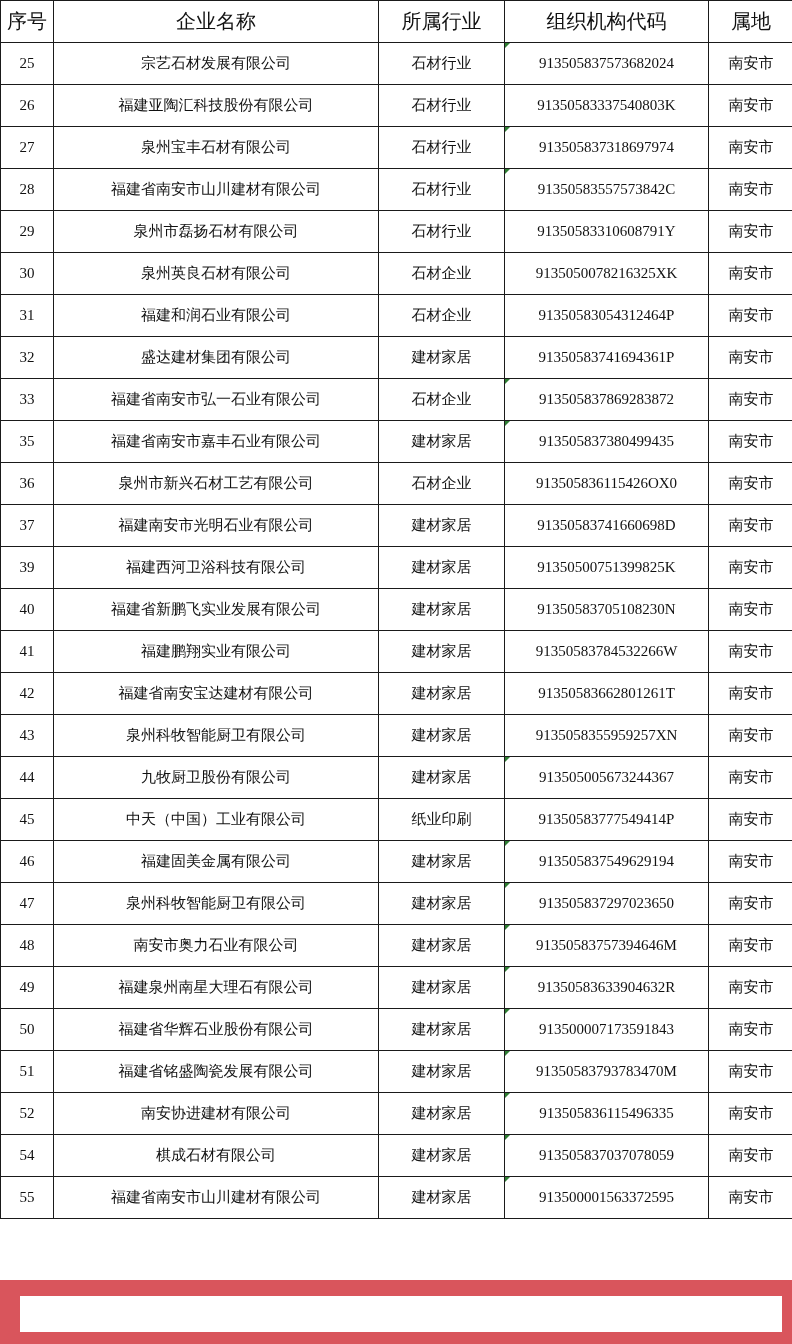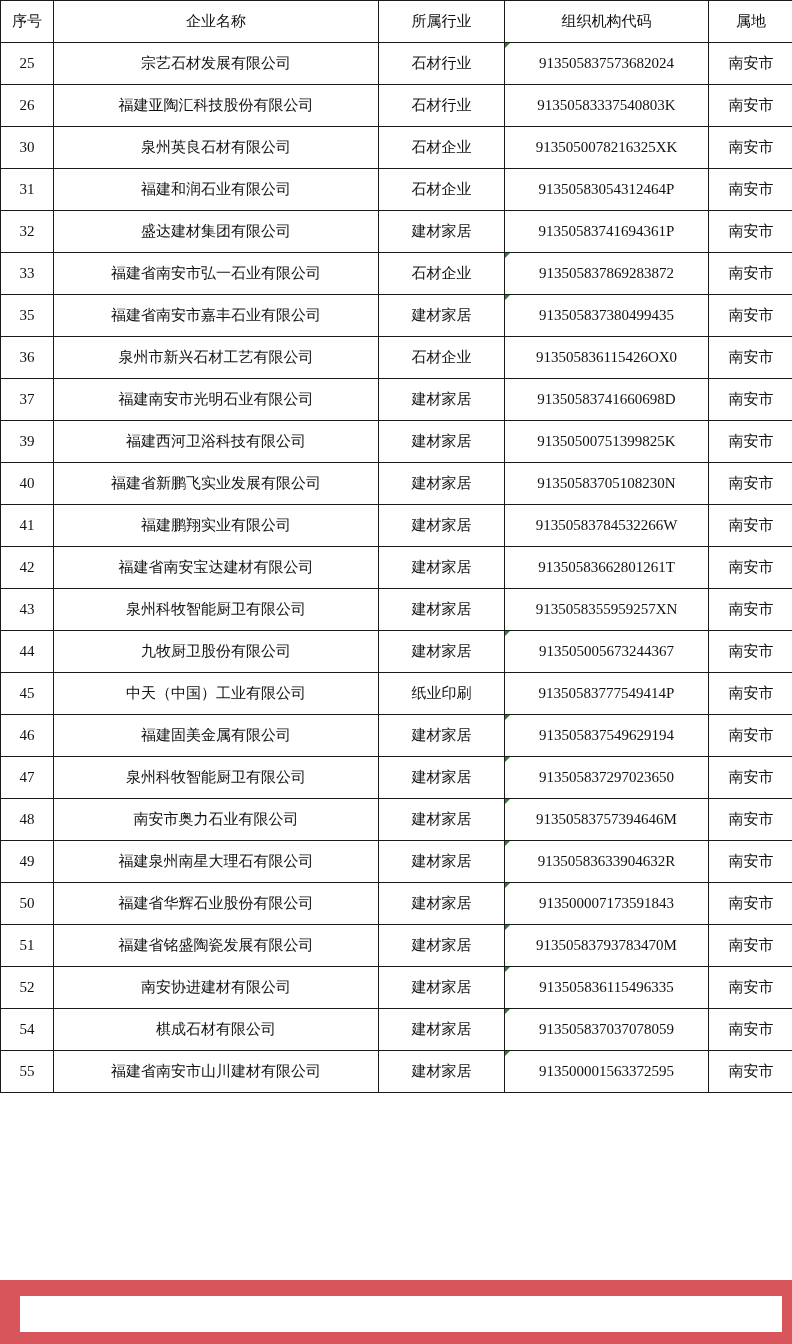--- a/index.html
+++ b/index.html
@@ -1,21 +1,21 @@
 <!DOCTYPE html>
 <html><head>
 <meta charset="utf-8">
 <style>
   html, body { margin: 0; padding: 0; background: #ffffff; }
   body { width: 792px; height: 1344px; overflow: hidden; position: relative;
          font-family: "DejaVu Sans", "Liberation Sans", sans-serif; color: #111; }
   table { border-collapse: collapse; table-layout: fixed; position: absolute; left: 0; top: 0; width: 793px; }
   td, th { border: 1.5px solid #1a1a1a; height: 41px; padding: 0; text-align: center; vertical-align: middle;
            font-size: 15px; font-weight: normal; white-space: nowrap; overflow: hidden; position: relative; }
-  th { font-size: 15px; }
+  th { font-size: 20px; }
   col.c-no { width: 53px; }
   col.c-name { width: 325px; }
   col.c-ind { width: 126px; }
   col.c-code { width: 204px; }
   col.c-loc { width: 85px; }
   td.num, td.code { font-family: "Liberation Serif", "DejaVu Serif", serif; font-size: 15px; }
   td.code::before { content: ""; position: absolute; left: 0; top: 0; width: 0; height: 0;
                     border-top: 5px solid #2e7d32; border-right: 5px solid transparent; }
   td.code.nomark::before { display: none; }
   .highlight { position: absolute; left: 0; top: 1280px; width: 792px; height: 64px; pointer-events: none; }
@@ -53,20 +53,41 @@
         <td class="loc">南安市</td>
       </tr>
       <tr>
         <td class="num">26</td>
         <td class="name">福建亚陶汇科技股份有限公司</td>
         <td class="ind">石材行业</td>
         <td class="code nomark">91350583337540803K</td>
         <td class="loc">南安市</td>
       </tr>
       <tr>
+        <td class="num">27</td>
+        <td class="name">泉州宝丰石材有限公司</td>
+        <td class="ind">石材行业</td>
+        <td class="code">913505837318697974</td>
+        <td class="loc">南安市</td>
+      </tr>
+      <tr>
+        <td class="num">28</td>
+        <td class="name">福建省南安市山川建材有限公司</td>
+        <td class="ind">石材行业</td>
+        <td class="code">91350583557573842C</td>
+        <td class="loc">南安市</td>
+      </tr>
+      <tr>
+        <td class="num">29</td>
+        <td class="name">泉州市磊扬石材有限公司</td>
+        <td class="ind">石材行业</td>
+        <td class="code nomark">91350583310608791Y</td>
+        <td class="loc">南安市</td>
+      </tr>
+      <tr>
         <td class="num">30</td>
         <td class="name">泉州英良石材有限公司</td>
         <td class="ind">石材企业</td>
         <td class="code nomark">9135050078216325XK</td>
         <td class="loc">南安市</td>
       </tr>
       <tr>
         <td class="num">31</td>
         <td class="name">福建和润石业有限公司</td>
         <td class="ind">石材企业</td>

